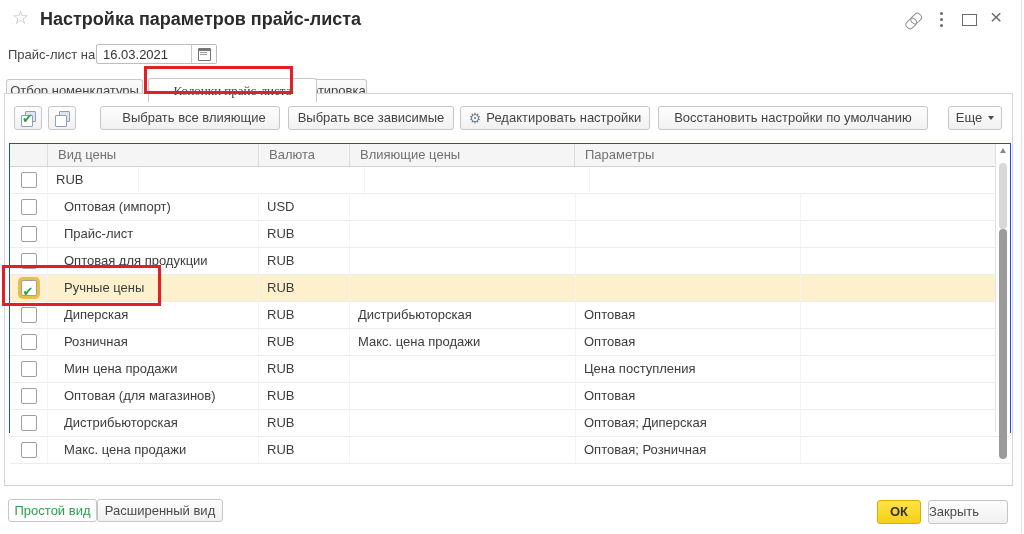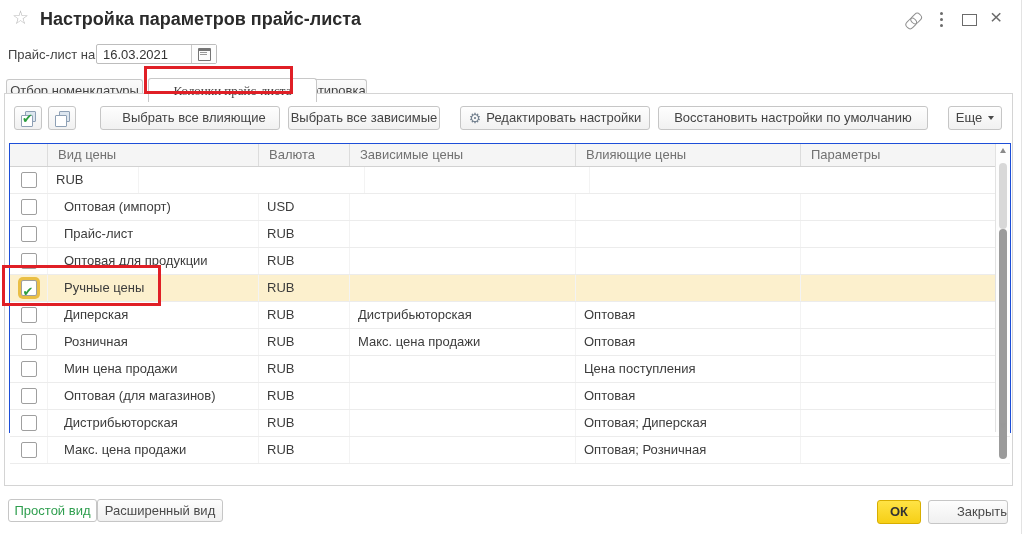--- a/index.html
+++ b/index.html
@@ -41,21 +41,21 @@
   .tab3{left:293px;width:74px;}
   
   .panel{left:4px;top:93px;width:1009px;height:393px;border:1px solid #d4d4d4;background:#fff;box-sizing:border-box;z-index:1;}
   
   .tbtn{top:106px;height:24px;box-sizing:border-box;border:1px solid #c6c6c6;border-radius:3px;
     background:linear-gradient(#fefefe,#f1f1f1);color:#444;text-align:center;line-height:22px;z-index:2;}
   .iconbtn{width:28px;}
   .ib1{left:14px;}
   .ib2{left:48px;}
   .b1{left:100px;width:180px;padding-left:8px;}
-  .b2{left:288px;width:152px;}
+  .b2{left:288px;width:166px;}
   .b3{left:460px;width:190px;}
   .b4{left:658px;width:270px;}
   .b5{left:948px;width:54px;}
   .sheeticon{position:relative;width:100%;height:100%;display:block;}
   .sheet-back{position:absolute;right:5px;top:4px;width:9px;height:9px;border:1px solid #8ea0b5;background:#dde6ef;border-radius:1px;}
   .sheet-front{position:absolute;left:6px;top:8px;width:10px;height:10px;border:1px solid #8ea0b5;background:#fff;border-radius:1px;}
   .sheet-check{position:absolute;left:7px;top:1px;color:#2d9e3f;font-size:13px;font-weight:bold;}
   .gear{color:#748290;font-size:14px;margin-right:5px;vertical-align:-1px;}
   .caret{display:inline-block;width:0;height:0;border-left:3.5px solid transparent;
     border-right:3.5px solid transparent;border-top:4px solid #4a4a4a;margin-left:6px;vertical-align:2px;}
@@ -92,21 +92,21 @@
   .annot-tab{left:144px;top:66px;width:149px;height:28px;}
   .annot-row{left:2px;top:265px;width:159px;height:41px;}
   
   .fbtn{top:499px;height:23px;box-sizing:border-box;border:1px solid #c6c6c6;border-radius:3px;
     text-align:center;line-height:21px;}
   .f-simple{left:8px;width:89px;background:#fff;color:#2e9e4e;}
   .f-ext{left:97px;width:126px;background:linear-gradient(#fdfdfd,#f0f0f0);color:#4a4a4a;}
   .f-ok{left:877px;top:500px;width:44px;height:24px;box-sizing:border-box;border:1px solid #d8ae00;border-radius:3px;
     background:linear-gradient(#ffe345,#f6cf16);color:#333;font-weight:bold;text-align:center;line-height:22px;}
   .f-close{left:928px;top:500px;width:80px;height:24px;box-sizing:border-box;border:1px solid #c6c6c6;border-radius:3px;
-    background:linear-gradient(#fdfdfd,#f0f0f0);color:#4a4a4a;text-align:right;line-height:22px;}
+    background:linear-gradient(#fdfdfd,#f0f0f0);color:#4a4a4a;text-align:left;line-height:22px;}
   .win-edge{left:1021px;top:0;width:1px;height:534px;background:#e3e3e3;}
 </style>
 </head>
 <body>
 
 <div class="abs star">☆</div>
 <div class="abs title">Настройка параметров прайс-листа</div>
 <div class="abs link-icon"></div>
 <div class="abs kebab">
     <i></i>
@@ -147,21 +147,20 @@
 <div class="abs tbtn b2">Выбрать все зависимые</div>
 <div class="abs tbtn b3"><span class="gear">⚙</span><span>Редактировать настройки</span></div>
 <div class="abs tbtn b4">Восстановить настройки по умолчанию</div>
 <div class="abs tbtn b5"><span>Еще</span><span class="caret"></span></div>
 
 <div class="abs table">
   <div class="thead">
     <div class="tc c-flag"></div>
     <div class="tc c-name">Вид цены</div>
     <div class="tc c-cur">Валюта</div>
-    <div class="tc c-dep">Зависимые цены</div>
     <div class="tc c-inf">Влияющие цены</div>
     <div class="tc c-par">Параметры</div>
   </div>
   <div id="tbody">
       <div class="trow">
         <div class="tc c-flag">
           <div class="cb"></div>
         </div>
         <div class="tc c-cur">RUB</div>
         <div class="tc c-dep"></div>

